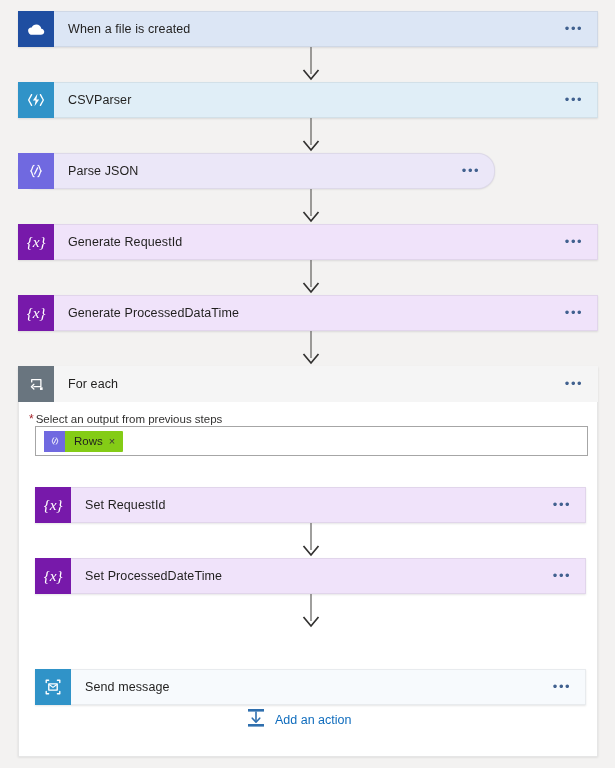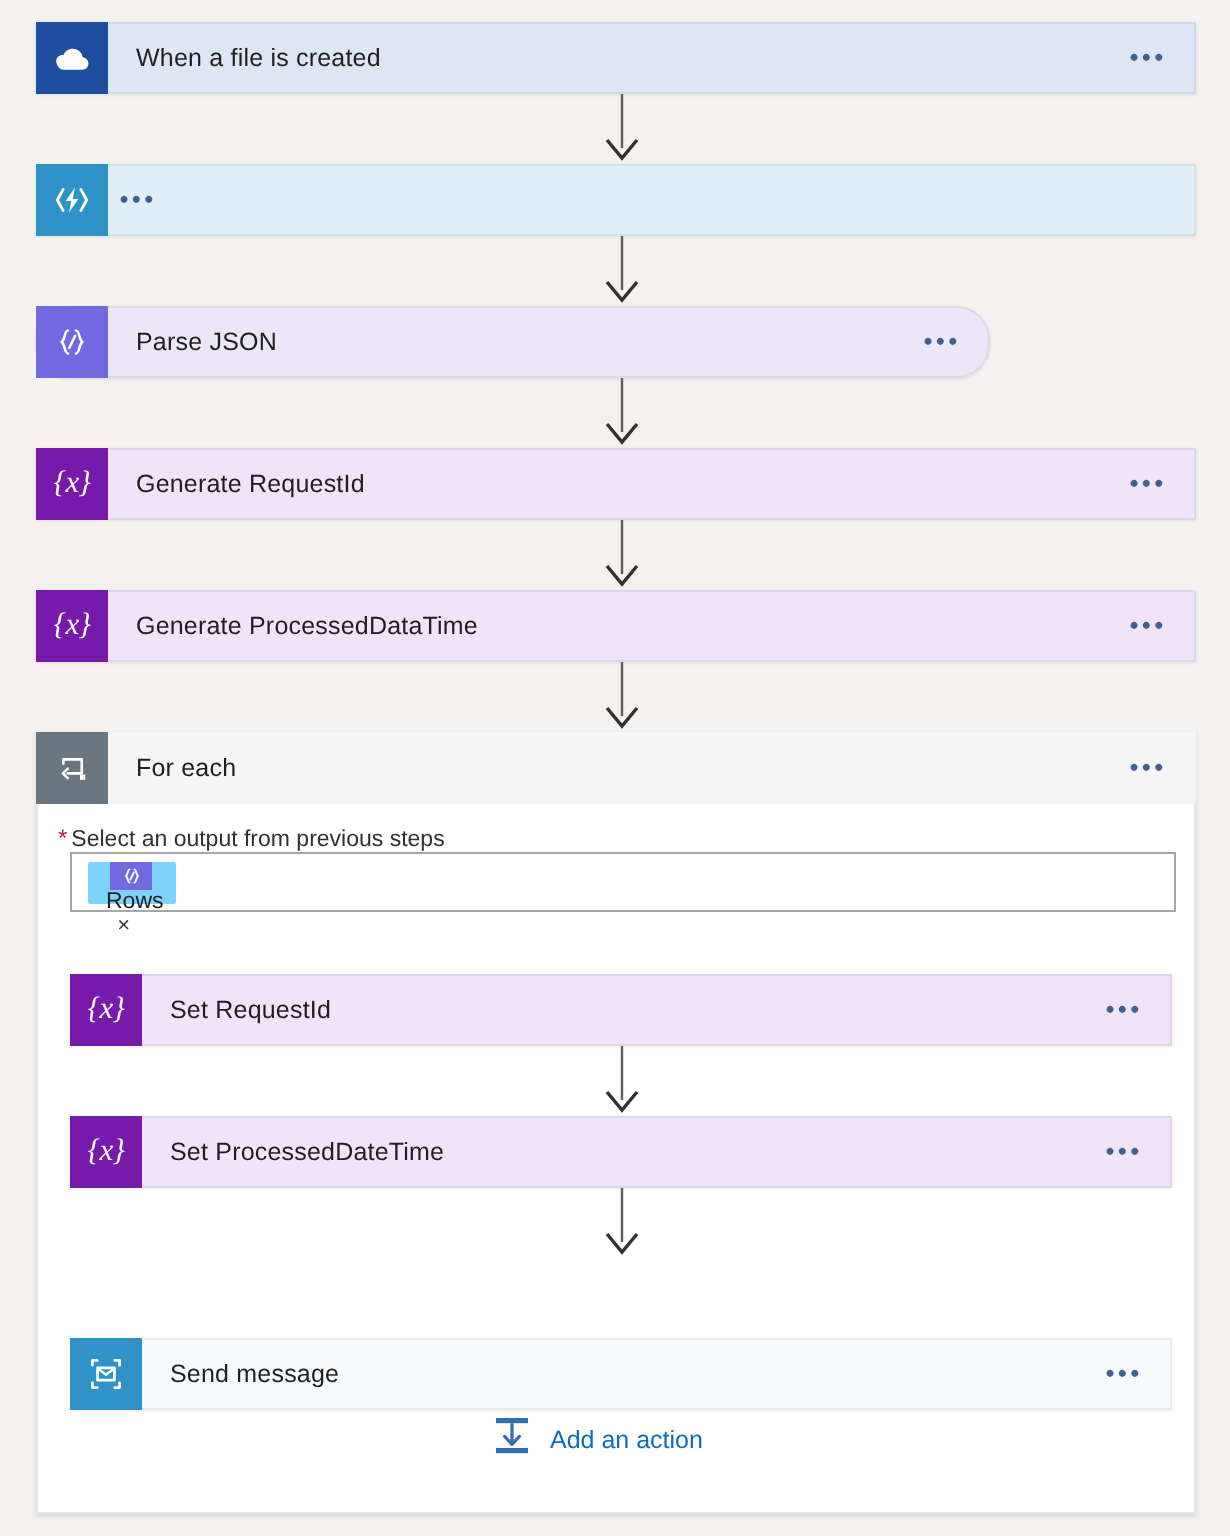--- a/index.html
+++ b/index.html
@@ -120,26 +120,25 @@
     border: 1px solid #a6a6a6;
     box-sizing: border-box;
     display: flex;
     align-items: center;
     padding-left: 8px;
   }
   .token {
     display: inline-flex;
     align-items: center;
     height: 21px;
-    background: #7dd3fc;
+    background: #84cc16;
     border-radius: 1px;
     font-size: 11.5px;
     color: #201f1e;
     cursor: pointer;
-    flex-direction: column;
   }
   .token .tok-icon {
     width: 21px;
     height: 21px;
     min-width: 21px;
     background: #7069e0;
     display: flex;
     align-items: center;
     justify-content: center;
   }
@@ -190,20 +189,21 @@
   </div>
 
   <div class="card" style="left:18px; top:82px; width:580px; background:#e0eef7;">
     <div class="icon-box" style="background:#3093c8;">
       <svg width="22" height="22" viewBox="0 0 24 24" aria-hidden="true">
         <path d="M7.2 6.2 L4.0 12 L7.2 17.8" fill="none" stroke="#ffffff" stroke-width="1.5" stroke-linecap="round" stroke-linejoin="round"></path>
         <path d="M16.8 6.2 L20.0 12 L16.8 17.8" fill="none" stroke="#ffffff" stroke-width="1.5" stroke-linecap="round" stroke-linejoin="round"></path>
         <path d="M13.6 5.2 L8.6 12.6 L11.6 12.6 L10.4 18.8 L15.4 11.4 L12.4 11.4 Z" fill="#ffffff"></path>
       </svg>
     </div>
+    <div class="card-title">CSVParser</div>
     <div class="ellipsis-btn blue">•••</div>
   </div>
 
   <div class="connector" style="left:298px; top:118px;">
     <svg width="26" height="35" viewBox="0 0 26 35">
       <line x1="13" y1="0" x2="13" y2="27" stroke="#605e5c" stroke-width="1.2"></line>
       <path d="M5.5 23 L13 32 L20.5 23" fill="none" stroke="#323130" stroke-width="1.7"></path>
     </svg>
   </div>
 

